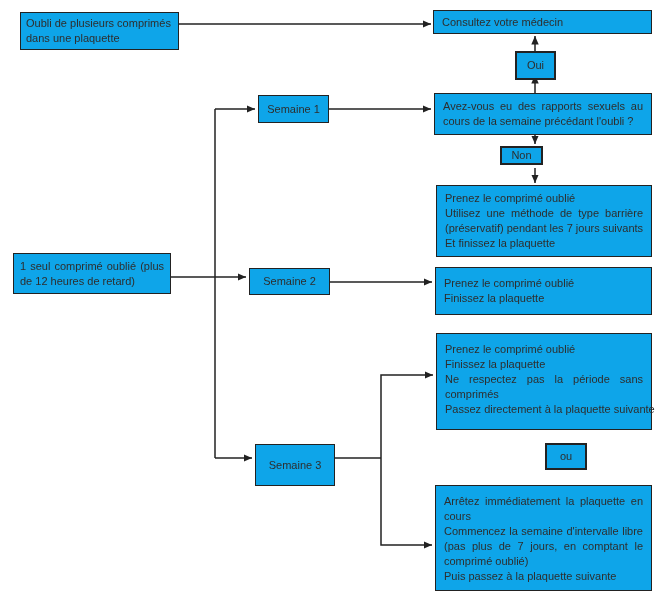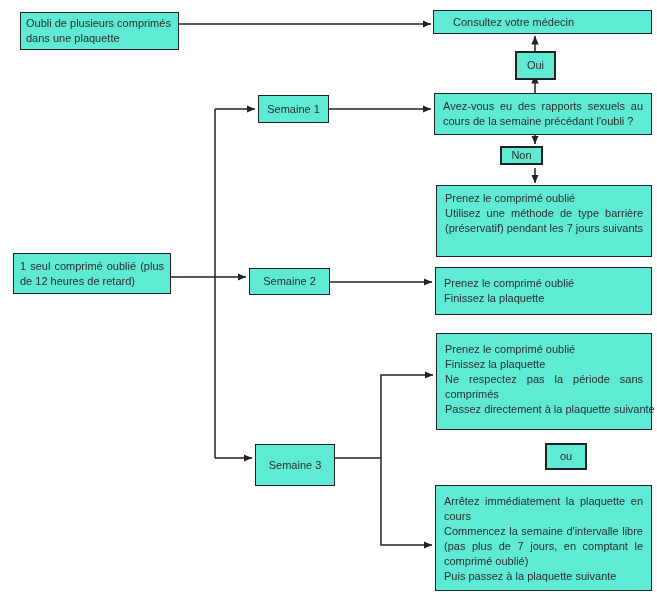--- a/index.html
+++ b/index.html
@@ -14,21 +14,21 @@
   }
   #wires {
     position: absolute;
     left: 0; top: 0;
     width: 657px; height: 597px;
   }
   .node {
     position: absolute;
     box-sizing: border-box;
     border: 1.5px solid #222222;
-    background: #5eead4;
+    background: #0ea5e9;
     font-size: 11px;
     line-height: 15px;
   }
   .node.small { border-width: 2px; }
   .center {
     display: flex;
     align-items: center;
     justify-content: center;
     text-align: center;
   }
@@ -36,21 +36,21 @@
     display: flex;
     flex-direction: column;
     justify-content: center;
   }
   .ln { white-space: nowrap; }
   .wrapln { white-space: normal; }
   .jl { text-align: justify; text-align-last: justify; }
 
   
   #n-oubli-plusieurs  { left: 20px;  top: 12px;  width: 159px; height: 38px; padding: 0 5px; }
-  #n-consultez        { left: 433px; top: 10px;  width: 219px; height: 24px; padding-left: 19px; }
+  #n-consultez        { left: 433px; top: 10px;  width: 219px; height: 24px; padding-left: 8px; }
   #n-oui              { left: 515px; top: 51px;  width: 41px;  height: 29px; }
   #n-avez-vous        { left: 434px; top: 93px;  width: 218px; height: 42px; padding: 5px 8px 0 8px; }
   #n-non              { left: 500px; top: 146px; width: 43px;  height: 19px; }
   #n-prenez-barriere  { left: 436px; top: 185px; width: 216px; height: 72px; padding: 5px 8px 0 8px; }
   #n-un-seul          { left: 13px;  top: 253px; width: 158px; height: 41px; padding: 5px 6px 17px 6px; }
   #n-semaine-1        { left: 258px; top: 95px;  width: 71px;  height: 28px; }
   #n-semaine-2        { left: 249px; top: 268px; width: 81px;  height: 27px; }
   #n-semaine-3        { left: 255px; top: 444px; width: 80px;  height: 42px; }
   #n-prenez-finissez  { left: 435px; top: 267px; width: 217px; height: 48px; padding: 8px 8px 0 8px; }
   #n-ne-respectez     { left: 436px; top: 333px; width: 216px; height: 97px; padding: 8px 8px 0 8px; }
@@ -105,20 +105,21 @@
   </div>
 
   <div class="node small center" id="n-non">
     <span>Non</span>
   </div>
 
   <div class="node" id="n-prenez-barriere">
     <div class="ln">Prenez le comprimé oublié</div>
     <div class="wrapln jl">Utilisez une méthode de type barrière</div>
     <div class="ln">(préservatif) pendant les 7 jours suivants</div>
+    <div class="ln">Et finissez la plaquette</div>
   </div>
 
   <div class="node" id="n-un-seul">
     <div class="wrapln jl">1 seul comprimé oublié (plus</div>
     <div class="ln">de 12 heures de retard)</div>
   </div>
 
   <div class="node center" id="n-semaine-1">
     <span>Semaine 1</span>
   </div>

